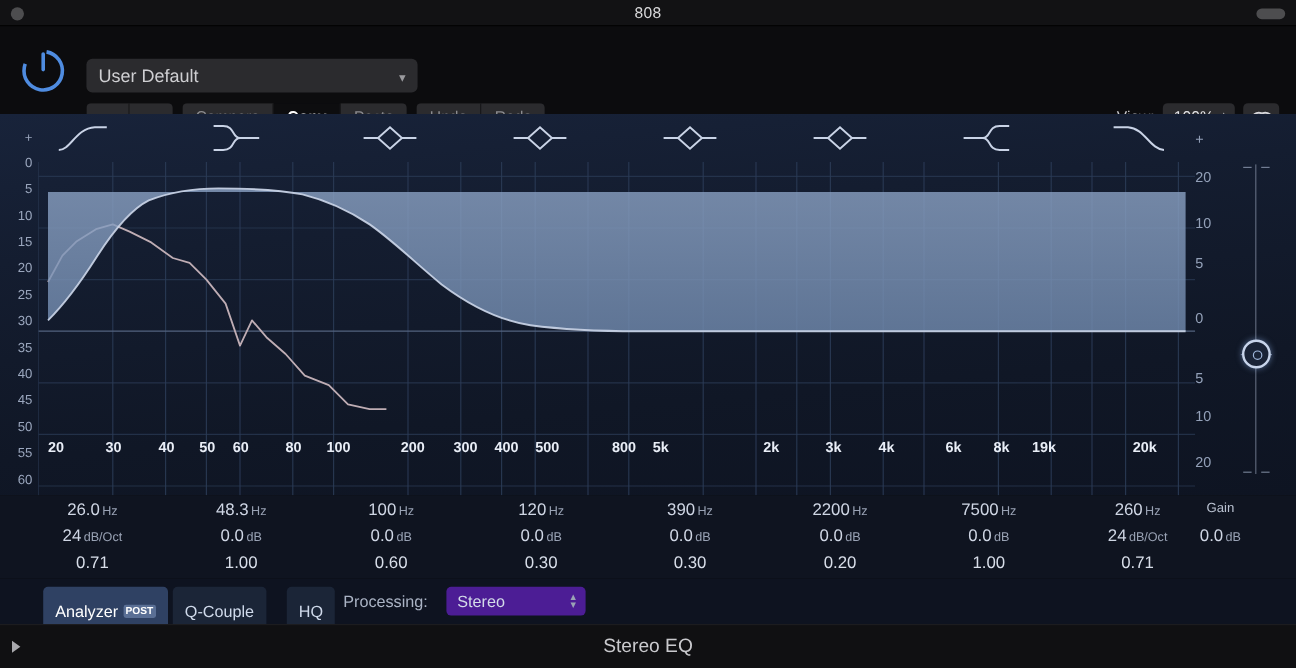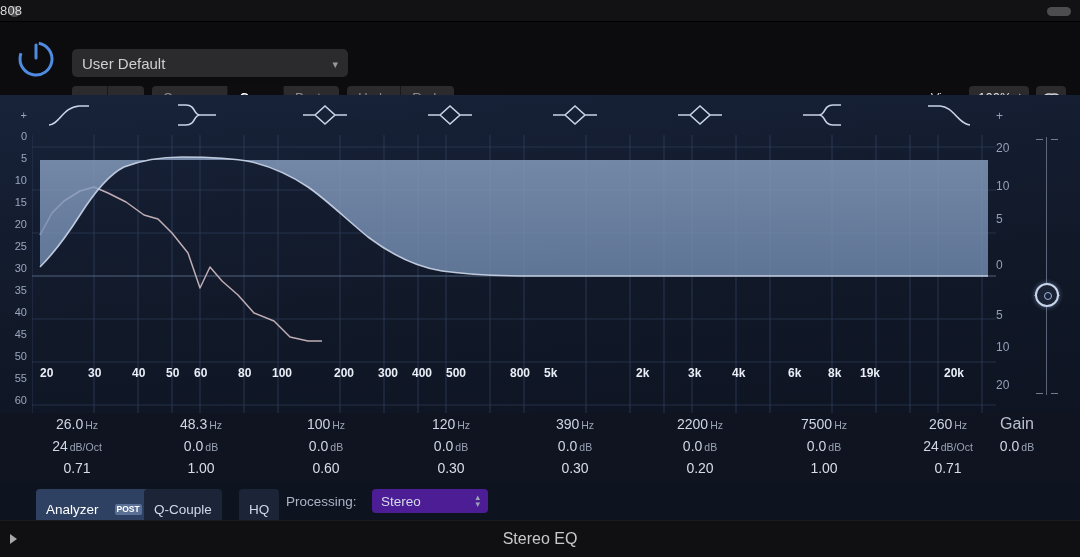--- a/index.html
+++ b/index.html
@@ -15,21 +15,21 @@
   .titlebar {
     position: absolute; left: 0; top: 0; width: 1080px; height: 22px;
     background: #121214; border-bottom: 1px solid #000;
   }
   .tb-dot {
     position: absolute; left: 9px; top: 6px; width: 11px; height: 11px;
     border-radius: 50%; background: #4d4d4f;
   }
   .tb-title {
     position: absolute; left: 0; top: 3px; width: 1080px;
-    text-align: left; font-size: 13px; color: #d8d8da; letter-spacing: .2px;
+    text-align: center; font-size: 13px; color: #d8d8da; letter-spacing: .2px;
   }
   .tb-pill {
     position: absolute; right: 9px; top: 7px; width: 24px; height: 9px;
     border-radius: 5px; background: #4d4d4f;
   }
 
   
   .header {
     position: absolute; left: 0; top: 22px; width: 1080px; height: 73px;
     background: #0c0c0e;
@@ -103,28 +103,28 @@
   .freqlabels { position: absolute; left: 32px; top: 271px; width: 964px; height: 18px; }
   .freqlabels span { position: absolute; font-size: 12px; color: #e9eef7; font-weight: bold; }
 
   
   .params { position: absolute; left: 0; top: 413px; width: 1080px; height: 69px; background: #0f1420; }
   .pcol { position: absolute; top: 0; width: 124px; text-align: center; }
   .prow { height: 22px; line-height: 22px; font-size: 14px; color: #cfd6e4; white-space: nowrap; }
   .prow .u { font-size: 10.5px; color: #9aa3b5; margin-left: 2px; }
   .prow.q { color: #d8dee9; }
   .gaincol { position: absolute; top: 0; right: 8px; width: 110px; text-align: center; }
-  .gaincol .ttl { height: 22px; line-height: 22px; font-size: 16px; color: #b9c1d0; }
+  .gaincol .ttl { height: 22px; line-height: 22px; font-size: 11px; color: #b9c1d0; }
 
   
   .toolbar { position: absolute; left: 0; top: 482px; width: 1080px; height: 38px; background: #0e1320; }
   .tbtn {
     position: absolute; top: 7px; height: 40px; border-radius: 4px;
     background: #1b2537; color: #cfd9ea; font-size: 13.5px;
-    display: flex; align-items: center; justify-content: flex-start; padding: 0 10px; gap: 12px;
+    display: flex; align-items: center; justify-content: flex-start; padding: 0 10px;
   }
   .tbtn.active { background: #2f4163; color: #ffffff; }
   .sup {
     font-size: 8.5px; background: #5a6f95; color: #fff; border-radius: 2px;
     padding: 1px 2px; margin-left: 4px; line-height: 9px; font-weight: bold;
   }
   .proc-label { position: absolute; top: 12px; left: 286px; font-size: 13.5px; color: #aab3c4; }
   .proc-sel {
     position: absolute; top: 7px; left: 372px; width: 116px; height: 24px;
     background: #4c1d95; border-radius: 4px; color: #d3dbe9; font-size: 13.5px;

